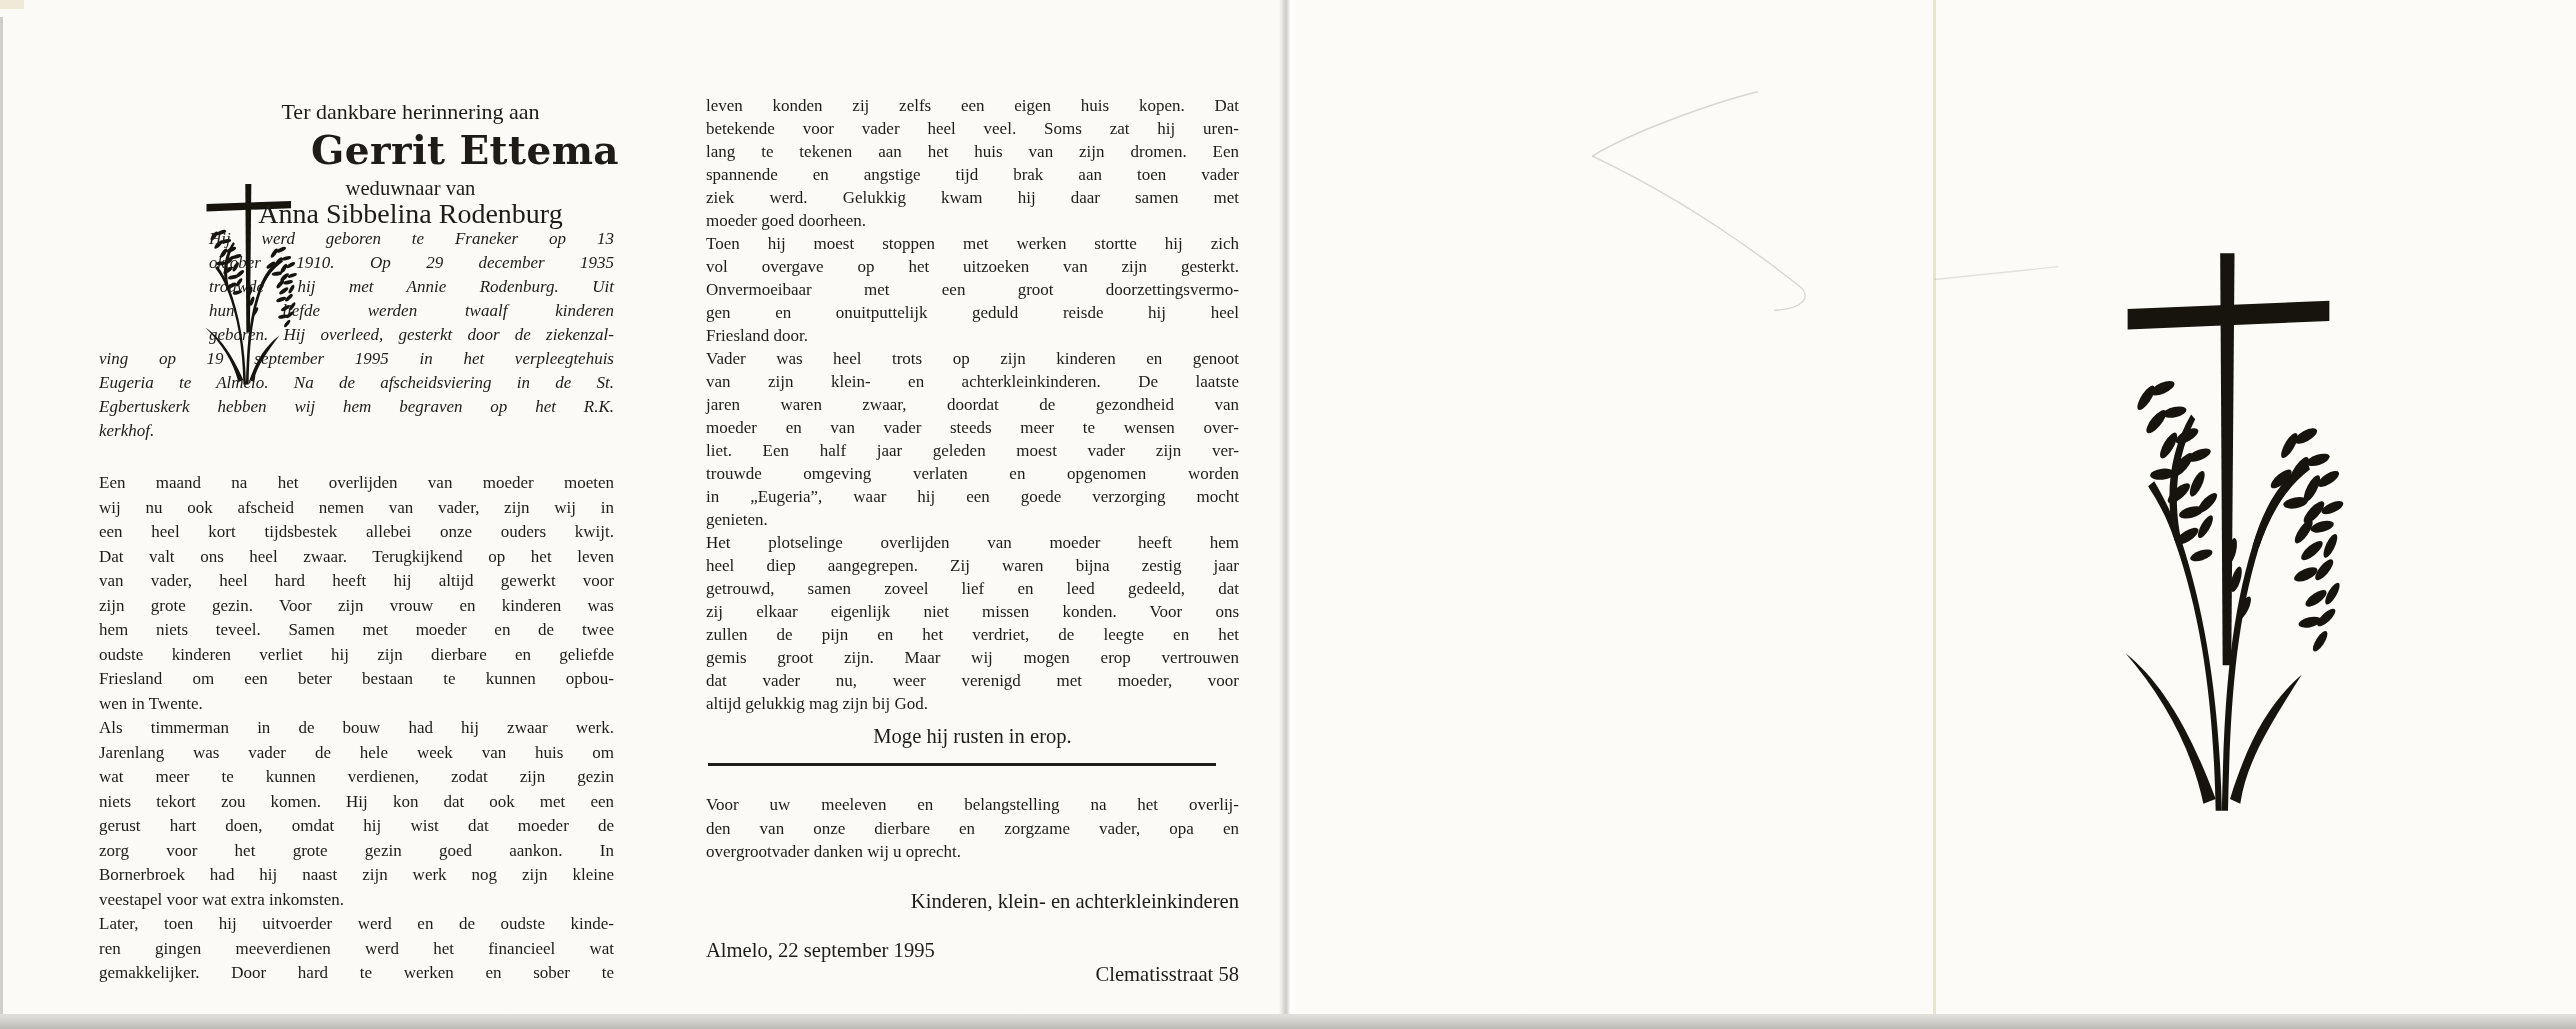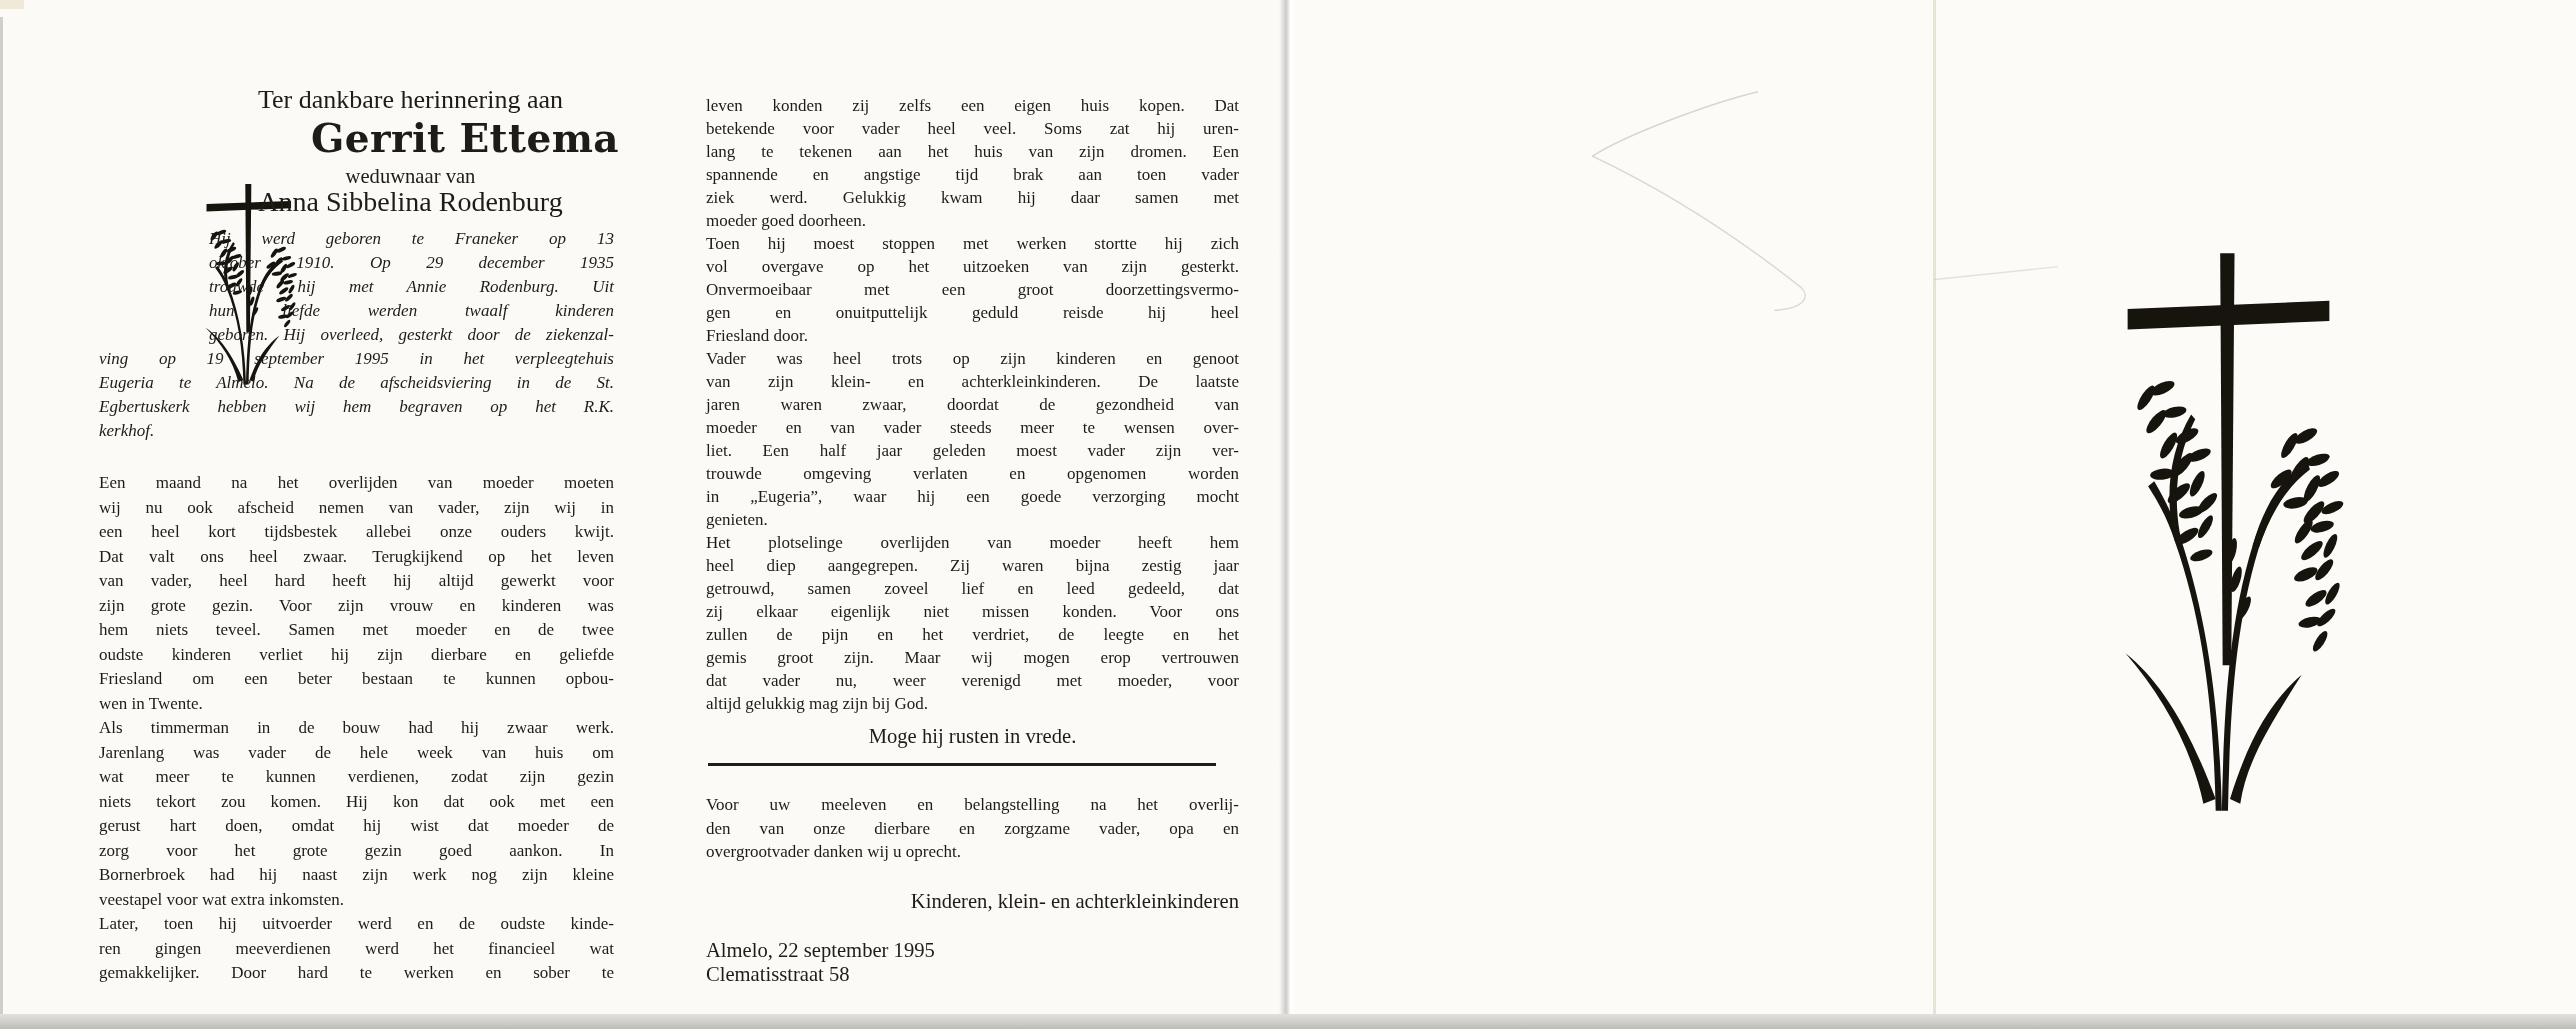--- a/index.html
+++ b/index.html
@@ -16,42 +16,42 @@
   .edge-left{position:absolute;left:0;top:17px;width:3.4px;height:1012px;background:#cfcecb;}
   .edge-bottom{position:absolute;left:0;top:1014px;width:2576px;height:14.6px;
     background:linear-gradient(180deg,#e2e1dd 0%,#cfcec9 55%,#bbbab5 100%);}
   .corner-mark{position:absolute;left:0;top:0;width:24px;height:8.6px;background:#efe9d7;}
   .creases{position:absolute;left:0;top:0;pointer-events:none;}
   
   .col{position:absolute;}
   .col1{left:99px;top:87px;width:515px;}
   .col2{left:706px;top:94px;width:533px;}
   .header{position:absolute;top:0;left:103px;width:417px;text-align:center;}
-  .intro{font-size:26px;line-height:26px;}
+  .intro{font-size:22px;line-height:26px;margin-top:12px;}
   .name{font-family:"DejaVu Serif",serif;font-weight:bold;font-size:39px;line-height:46px;margin:1.7px 0 0 0;letter-spacing:0.4px;text-align:right;}
   .relation{font-size:20.6px;line-height:22px;margin-top:4.3px;}
   .spouse{font-size:28px;line-height:26px;margin-top:1.7px;}
   .lines{font-size:17px;}
   .ln{text-align:justify;text-align-last:justify;}
   .ln:last-child{text-align-last:auto;}
   .cont .ln:last-child{text-align-last:justify;}
   .bio{position:absolute;top:140px;left:0;width:515px;font-style:italic;}
   .bio .ln{line-height:24px;}
   .bio-float{float:left;width:110px;height:98px;}
   .body1{position:absolute;top:384px;left:0;width:515px;}
   .body1 .ln{line-height:24.5px;}
   .body2{position:absolute;top:0;left:0;width:533px;}
   .body2 .ln{line-height:23px;}
   .prayer{position:absolute;top:631px;left:0;width:533px;text-align:center;font-size:20.6px;line-height:23px;}
   .divider{position:absolute;top:669px;left:1.7px;width:508px;height:2.6px;background:#201d19;}
   .thanks{position:absolute;top:699px;left:0;width:533px;}
   .thanks .ln{line-height:23.6px;}
   .signature{position:absolute;top:796px;left:0;width:533px;text-align:right;font-size:20.6px;line-height:23px;}
   .place{position:absolute;top:845px;left:0;width:533px;font-size:20.6px;line-height:23px;}
-  .address{position:absolute;top:869px;left:0;width:533px;font-size:20.6px;line-height:23px;}
+  .address{position:absolute;top:869px;left:0;width:533px;font-size:20.6px;line-height:23px;text-align:right;}
   
   .art{position:absolute;}
   .art-left{left:96px;top:94px;}
   .art-cover{left:2101px;top:245px;}
 </style>
 </head>
 <body>
 
 <div class="scan">
 
@@ -196,21 +196,21 @@
           <div class="ln">Het plotselinge overlijden van moeder heeft hem</div>
           <div class="ln">heel diep aangegrepen. Zij waren bijna zestig jaar</div>
           <div class="ln">getrouwd, samen zoveel lief en leed gedeeld, dat</div>
           <div class="ln">zij elkaar eigenlijk niet missen konden. Voor ons</div>
           <div class="ln">zullen de pijn en het verdriet, de leegte en het</div>
           <div class="ln">gemis groot zijn. Maar wij mogen erop vertrouwen</div>
           <div class="ln">dat vader nu, weer verenigd met moeder, voor</div>
           <div class="ln">altijd gelukkig mag zijn bij God.</div>
         </div>
     </div>
-    <div class="prayer">Moge hij rusten in vrede.</div>
+    <div class="prayer">Moge hij rusten in erop.</div>
     <div class="divider"></div>
     <div class="lines thanks">
         <div class="ln">Voor uw meeleven en belangstelling na het overlij-</div>
         <div class="ln">den van onze dierbare en zorgzame vader, opa en</div>
         <div class="ln">overgrootvader danken wij u oprecht.</div>
       </div>
     <div class="signature">Kinderen, klein- en achterkleinkinderen</div>
     <div class="place">Almelo, 22 september 1995</div>
     <div class="address">Clematisstraat 58</div>
   </div>

